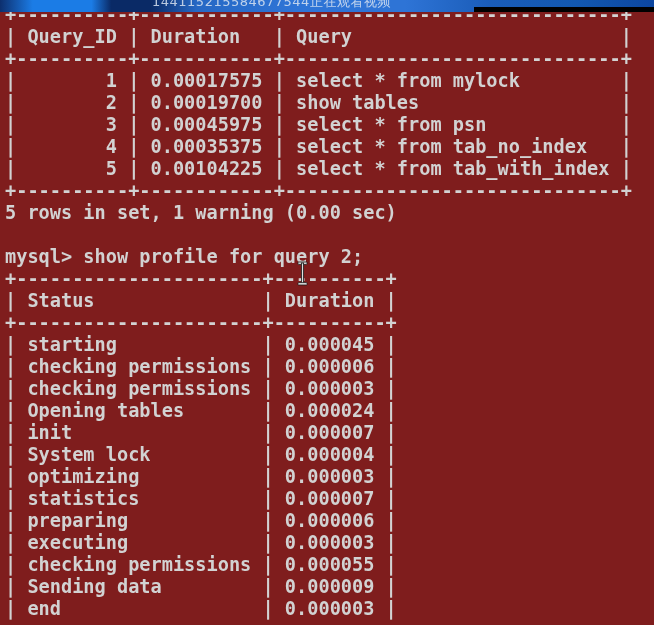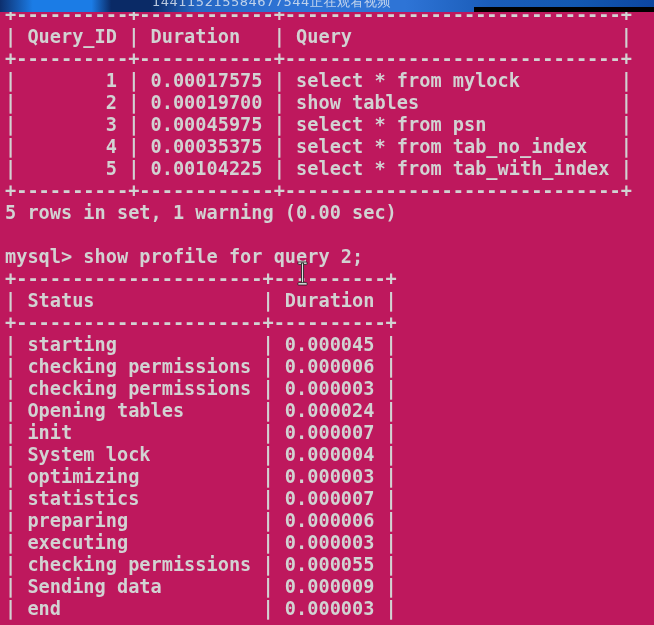--- a/index.html
+++ b/index.html
@@ -8,21 +8,21 @@
     width: 654px;
     height: 625px;
     background: #000000;
     overflow: hidden;
     position: relative;
   }
   .screen {
     position: absolute;
     top: 0; left: 0;
     width: 654px; height: 625px;
-    background: #be185d;
+    background: #7f1d1d;
     overflow: hidden;
   }
   .overlay-bar {
     position: absolute;
     top: 0; left: 0;
     width: 654px;
     height: 12px;
     overflow: hidden;
     background: linear-gradient(90deg,
       #0d2f6e 0%, #1b7ce6 5%, #1b7ce6 14%, #0a2a66 17%,

